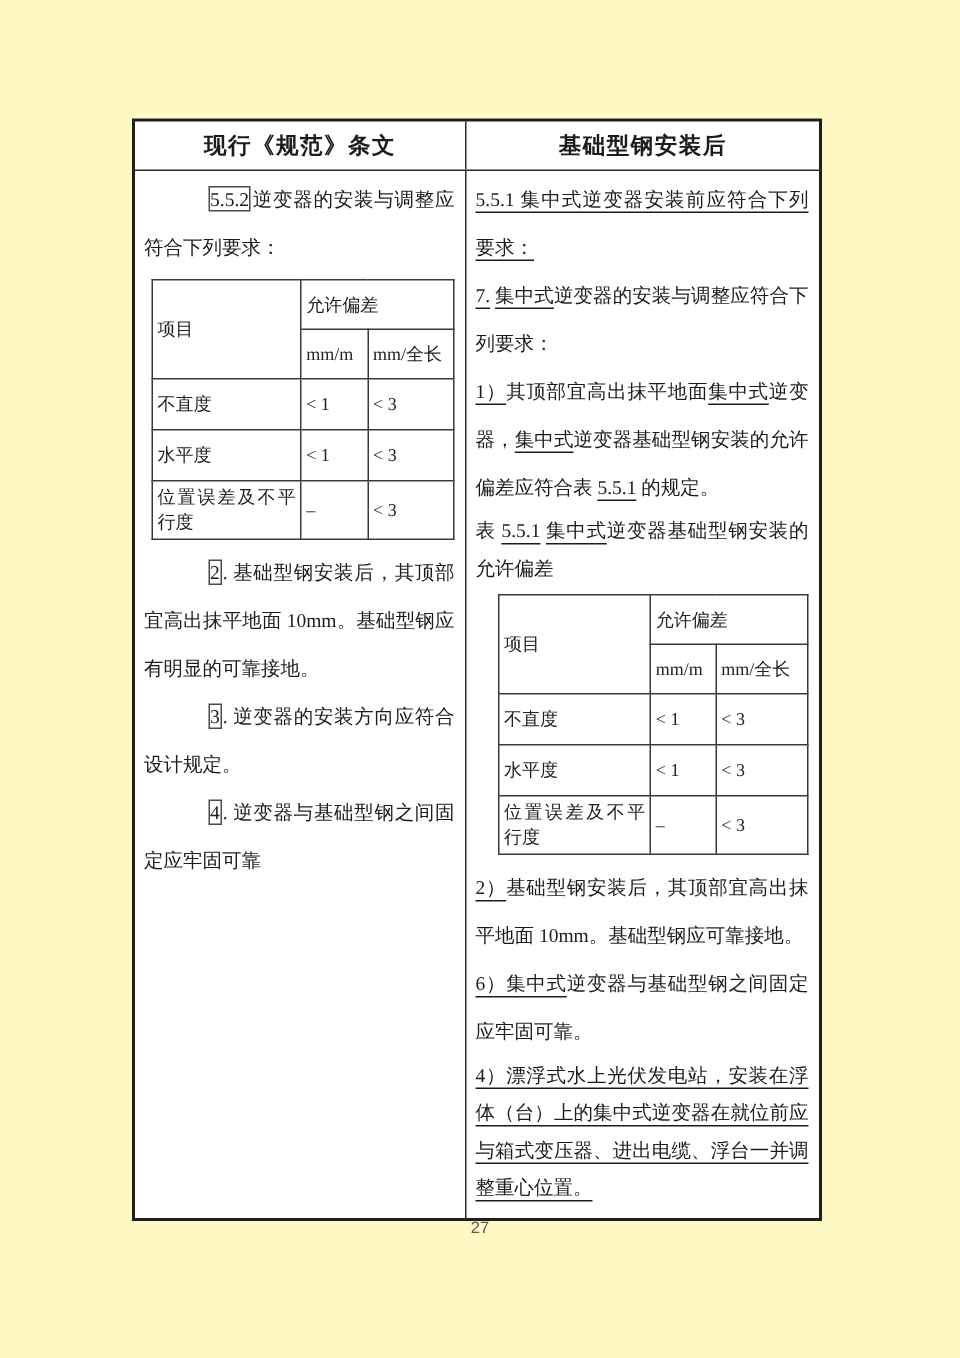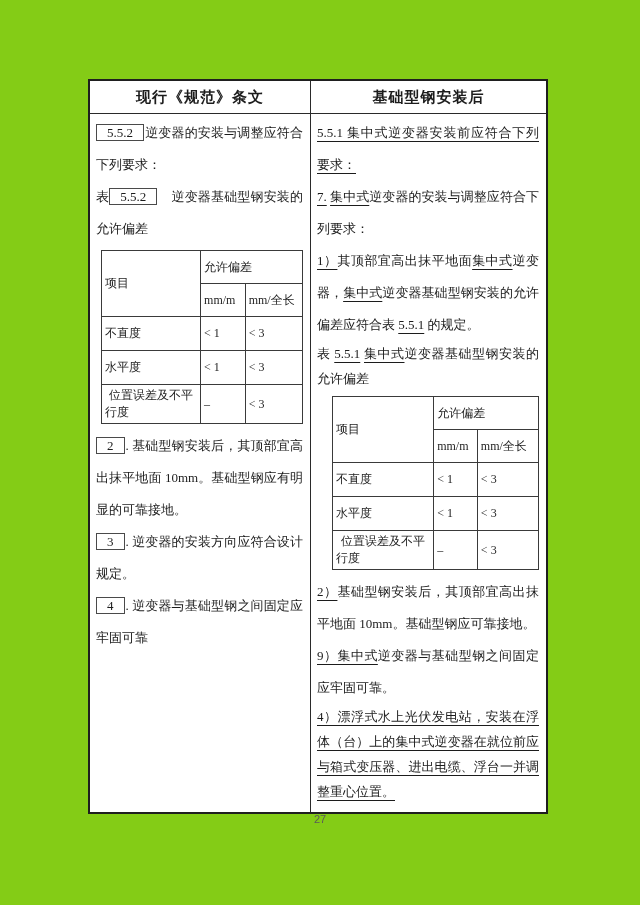--- a/index.html
+++ b/index.html
@@ -3,21 +3,21 @@
 <meta charset="utf-8">
 <style>
   * { margin:0; padding:0; box-sizing:border-box; }
   html,body { width:640px; height:905px; }
   body {
     background:#ffffff;
     font-family:"Liberation Serif","DejaVu Serif",serif;
     color:#1c1c1c;
     position:relative;
   }
-  .page { position:absolute; left:0; top:0; width:640px; height:905px; background:#84cc16; }
+  .page { position:absolute; left:0; top:0; width:640px; height:905px; background:#fef9c3; }
 
   .doc {
     position:absolute; left:88px; top:79px; width:460px;
     border:2px solid #1f1f1f;
     background:#fff;
   }
   .doc-header { display:grid; grid-template-columns:221px 1fr; border-bottom:1px solid #2a2a2a; }
   .hcell {
     text-align:center; font-weight:bold; font-size:15px;
     padding:7px 0 6px; letter-spacing:1px;
@@ -29,33 +29,32 @@
     padding:3px 7px 8px 6px;
     font-size:13px;
     line-height:32px;
     text-align:justify;
     text-align-last:left;
   }
   .col-left { border-right:1px solid #2a2a2a; }
 
   .para { text-align:justify; text-align-last:left; }
   .u { text-decoration:underline; text-underline-offset:4px; text-decoration-thickness:1px; }
-  .box { border:1px solid #4a4a4a; padding:0 10px; margin-right:1px; }
+  .box { border:1px solid #4a4a4a; padding:0 0; margin-right:1px;margin-left:43px; }
 
   .dev-table {
     border-collapse:collapse;
     margin:5px 0 6px 5px;
     font-size:12px;
     line-height:normal;
     color:#222;
   }
   .col-right .dev-table { margin-left:15px; }
   .dev-table th, .dev-table td {
     border:1px solid #3a3a3a;
-    text-align:center;
     vertical-align:middle;
     font-weight:normal;
     padding:2px 3px;
     margin-top:26px;
   }
   .dev-table tr { height:34px; }
   .dev-table thead tr { height:33px; }
   .dev-table .c1 { width:104px; }
   .dev-table .c2 { width:45px; }
   .dev-table .c3 { width:59px; }
@@ -82,21 +81,20 @@
     <div class="doc-header">
       <div class="hcell first">现行《规范》条文</div>
       <div class="hcell">基础型钢安装后</div>
     </div>
 
     <div class="doc-body">
 
       <div class="col col-left">
         <div>
             <div class="para"><span class="box">5.5.2</span><span>逆变器的安装与调整应符合下列要求：</span></div>
-            <div class="para"><span>表</span><span class="box">5.5.2</span><span>　逆变器基础型钢安装的允许偏差</span></div>
           </div>
 
         <table class="dev-table">
           <colgroup>
               <col class="c1">
               <col class="c2">
               <col class="c3">
             </colgroup>
           <thead>
             <tr>
@@ -172,21 +170,21 @@
               <tr>
                 <td>位置误差及不平行度</td>
                 <td>–</td>
                 <td>&lt; 3</td>
               </tr>
             </tbody>
         </table>
 
         <div>
             <div class="para"><span class="u">2）</span><span>基础型钢安装后，其顶部宜高出抹平地面 10mm。基础型钢应可靠接地。</span></div>
-            <div class="para"><span class="u">9）集中式</span><span>逆变器与基础型钢之间固定应牢固可靠。</span></div>
+            <div class="para"><span class="u">6）集中式</span><span>逆变器与基础型钢之间固定应牢固可靠。</span></div>
             <div class="para"><span class="u">4）漂浮式水上光伏发电站，安装在浮体（台）上的集中式逆变器在就位前应与箱式变压器、进出电缆、浮台一并调整重心位置。</span></div>
           </div>
       </div>
 
     </div>
   </div>
 
   <div class="page-num">27</div>
 
 </div>

